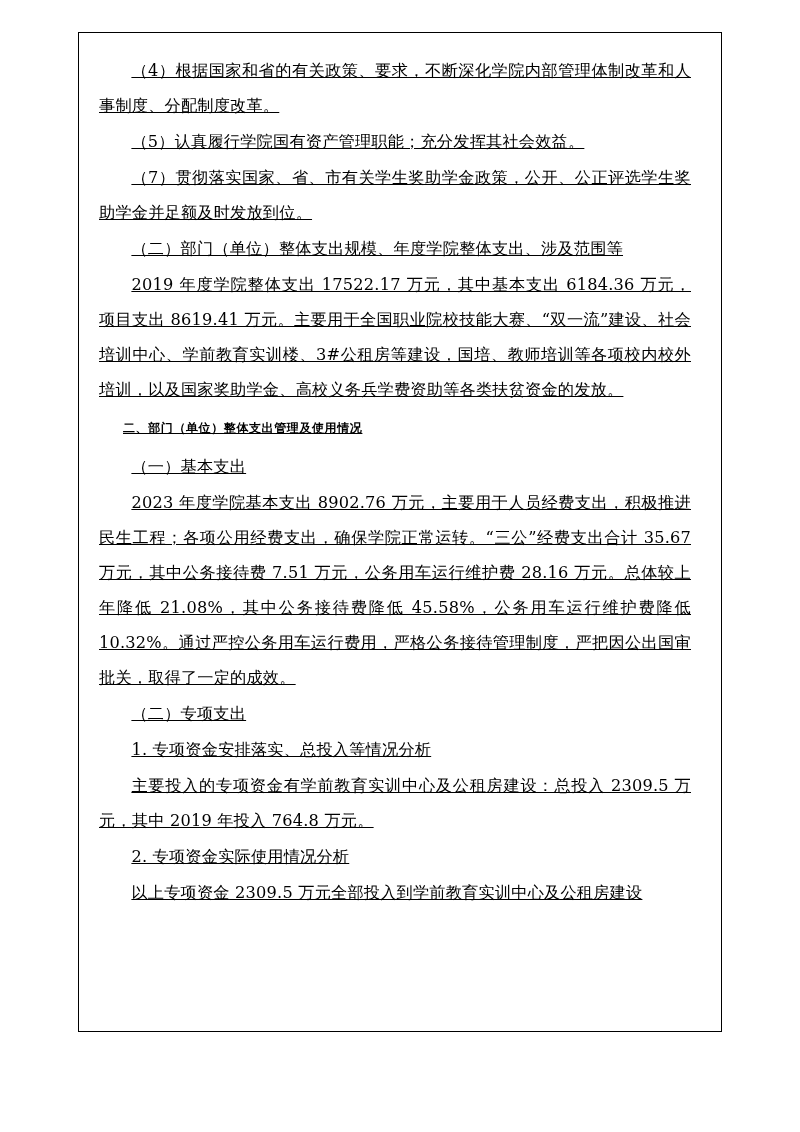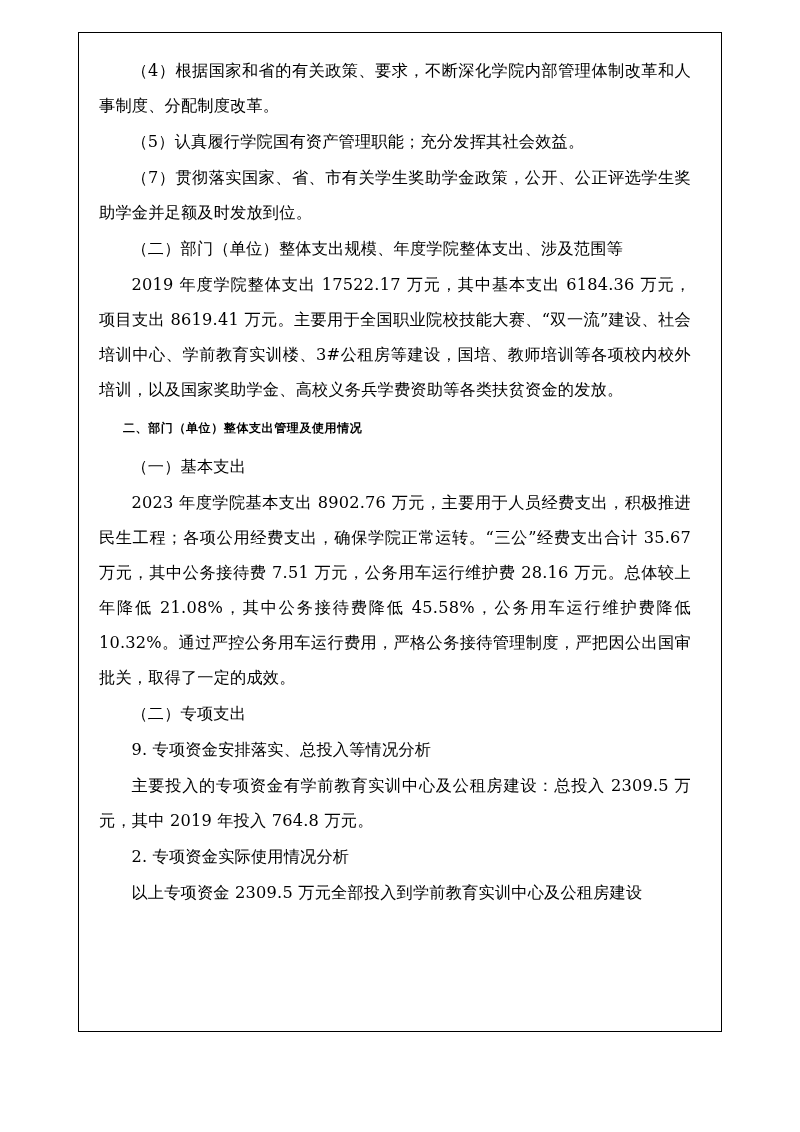--- a/index.html
+++ b/index.html
@@ -34,20 +34,21 @@
     padding: 20px 22px 0 20px;
     box-sizing: border-box;
   }
   p {
     margin: 0 8px 1px 0;
     font-size: 16.2px;
     line-height: 35px;
     text-align: justify;
     text-justify: inter-ideograph;
     letter-spacing: 0.2px;
+    text-decoration: underline;
   }
   .indent {
     text-indent: 2em;
   }
   .heading {
     font-weight: bold;
     text-indent: 2em;
     font-size: 12px;
     line-height: 40px;
     letter-spacing: 0.6px;
@@ -62,20 +63,20 @@
 
       <p class="indent">（4）根据国家和省的有关政策、要求，不断深化学院内部管理体制改革和人事制度、分配制度改革。</p>
       <p class="indent">（5）认真履行学院国有资产管理职能；充分发挥其社会效益。</p>
       <p class="indent">（7）贯彻落实国家、省、市有关学生奖助学金政策，公开、公正评选学生奖助学金并足额及时发放到位。</p>
       <p class="indent">（二）部门（单位）整体支出规模、年度学院整体支出、涉及范围等</p>
       <p class="indent">2019 年度学院整体支出 17522.17 万元，其中基本支出 6184.36 万元，项目支出 8619.41 万元。主要用于全国职业院校技能大赛、“双一流”建设、社会培训中心、学前教育实训楼、3#公租房等建设，国培、教师培训等各项校内校外培训，以及国家奖助学金、高校义务兵学费资助等各类扶贫资金的发放。</p>
       <p class="heading">二、部门（单位）整体支出管理及使用情况</p>
       <p class="indent">（一）基本支出</p>
       <p class="indent">2023 年度学院基本支出 8902.76 万元，主要用于人员经费支出，积极推进民生工程；各项公用经费支出，确保学院正常运转。“三公”经费支出合计 35.67 万元，其中公务接待费 7.51 万元，公务用车运行维护费 28.16 万元。总体较上年降低 21.08%，其中公务接待费降低 45.58%，公务用车运行维护费降低 10.32%。通过严控公务用车运行费用，严格公务接待管理制度，严把因公出国审批关，取得了一定的成效。</p>
       <p class="indent">（二）专项支出</p>
-      <p class="indent">9. 专项资金安排落实、总投入等情况分析</p>
+      <p class="indent">1. 专项资金安排落实、总投入等情况分析</p>
       <p class="indent">主要投入的专项资金有学前教育实训中心及公租房建设：总投入 2309.5 万元，其中 2019 年投入 764.8 万元。</p>
       <p class="indent">2. 专项资金实际使用情况分析</p>
       <p class="indent">以上专项资金 2309.5 万元全部投入到学前教育实训中心及公租房建设</p>
 
     </div>
   </div>
 </div>
 
 </body></html>

